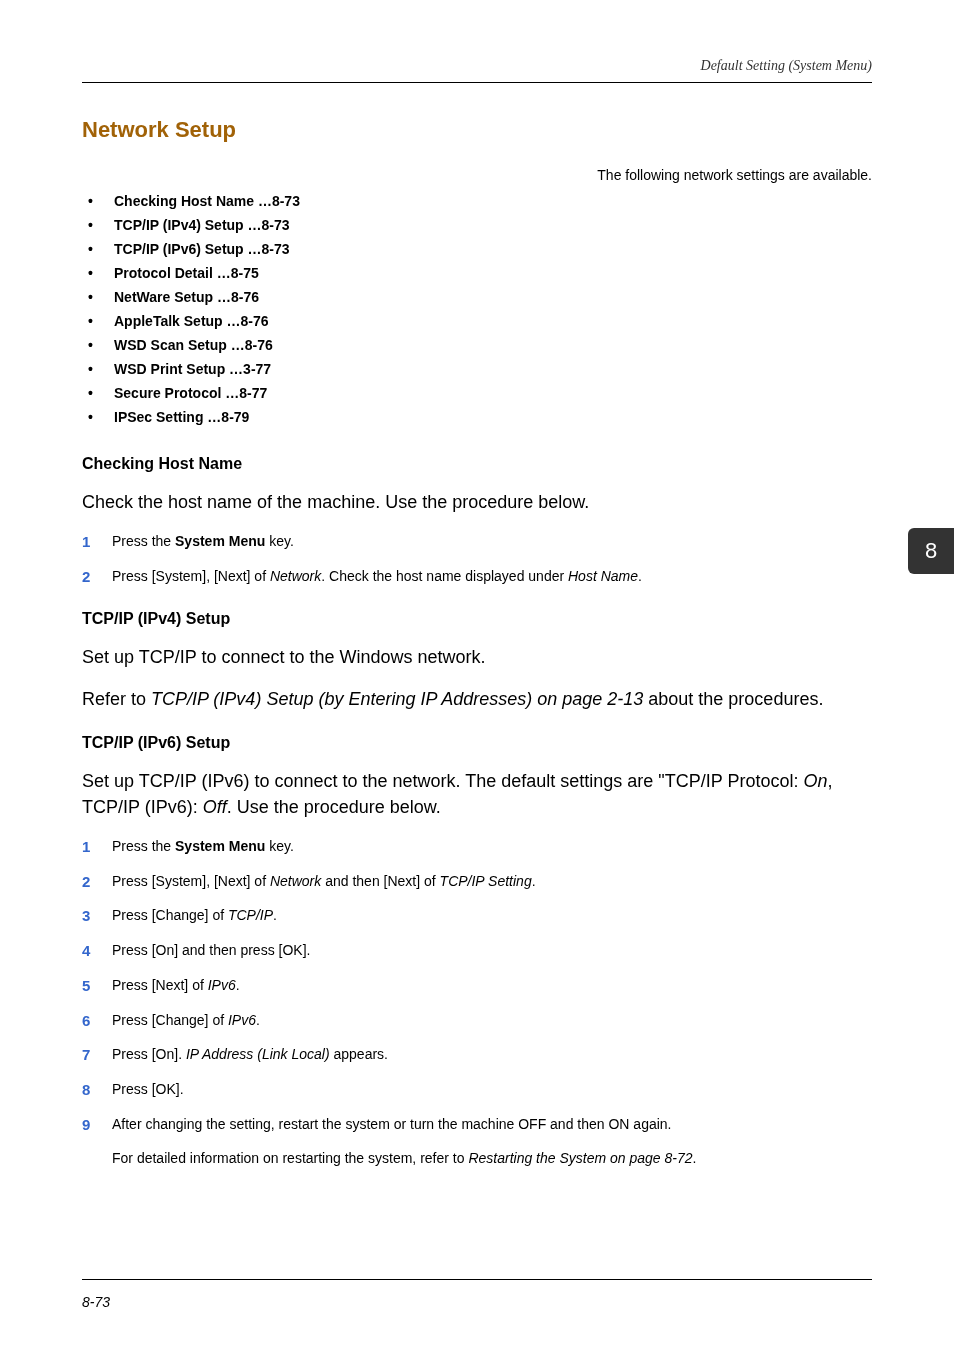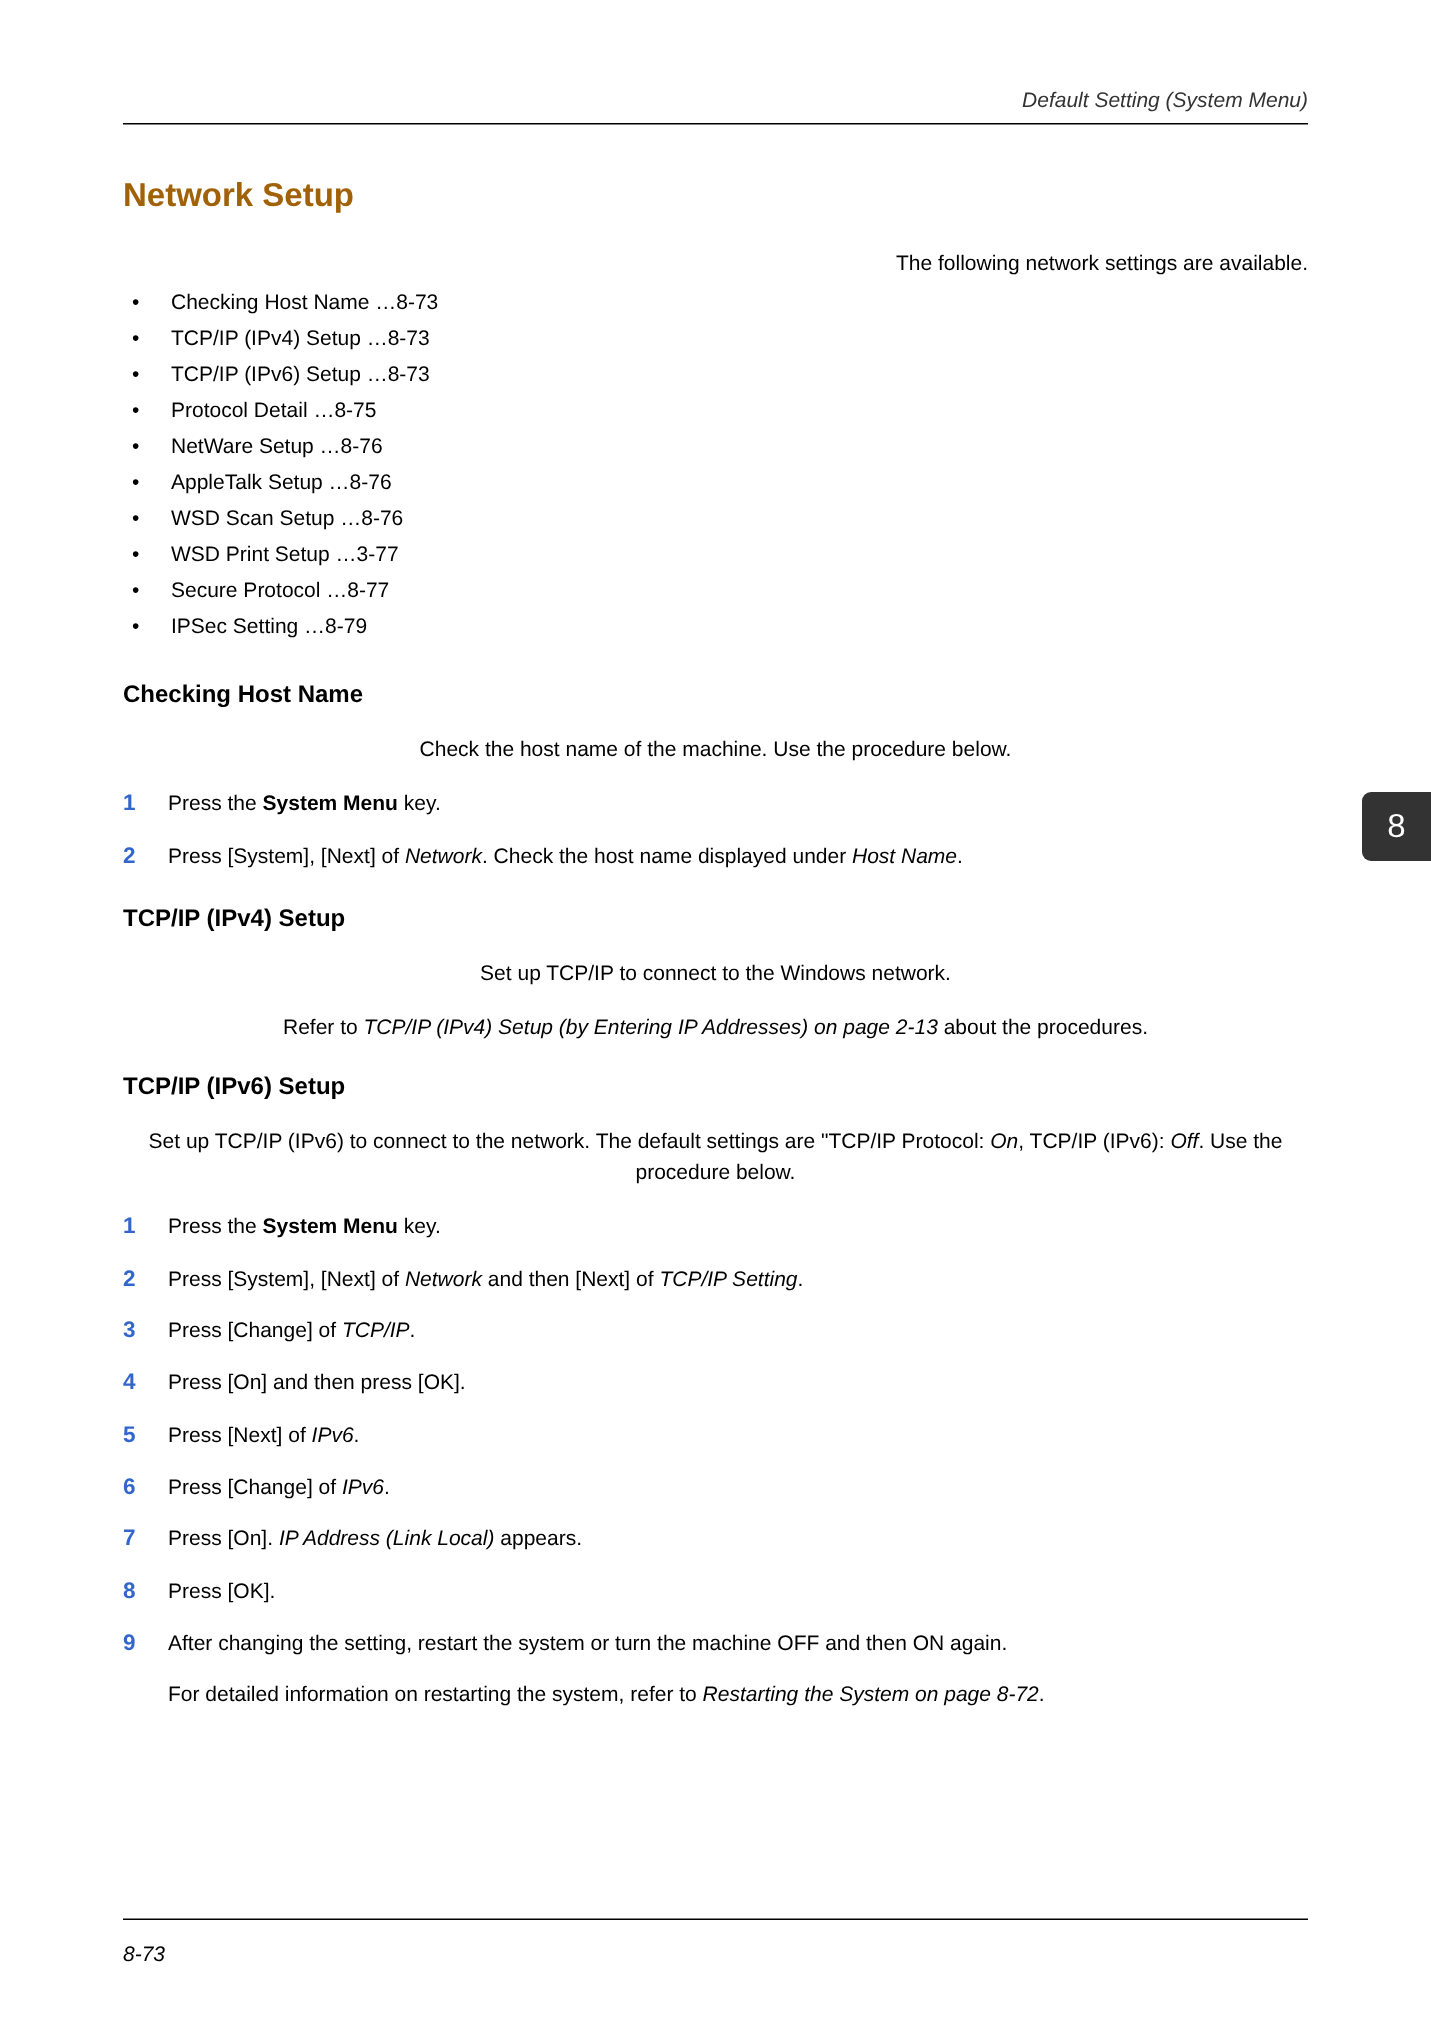--- a/index.html
+++ b/index.html
@@ -17,40 +17,42 @@
     }
     .page {
       padding: 58px 82px 40px 82px;
     }
     .breadcrumb {
       text-align: right;
       font-style: italic;
       font-size: 14px;
       color: #333333;
       padding-bottom: 8px;
+      font-family: Liberation Serif, serif;
     }
     .hr-top {
       border: none;
       border-top: 1px solid #000000;
       margin-bottom: 34px;
     }
     .h1 {
       color: #a16207;
       font-size: 22px;
       font-weight: bold;
       margin-bottom: 24px;
     }
     .intro {
       font-size: 14px;
       margin-bottom: 6px;
       text-align: right;
     }
     .bullet-list {
       list-style: none;
       margin-bottom: 26px;
+      font-weight: bold;
     }
     .bullet-list li {
       font-size: 14px;
       padding: 4px 0;
       display: flex;
       align-items: center;
     }
     .bullet-list li::before {
       content: "•";
       display: inline-block;
@@ -58,24 +60,23 @@
       text-align: left;
       padding-left: 6px;
     }
     .h2 {
       font-size: 16px;
       font-weight: bold;
       margin-bottom: 16px;
       margin-top: 8px;
     }
     .para {
-      font-size: 14px;
+      font-size: 18px;
       margin-bottom: 16px;
       line-height: 1.45;
-      text-align: center;
     }
     .steps {
       list-style: none;
       counter-reset: step;
     }
     .steps li {
       display: flex;
       font-size: 14px;
       margin-bottom: 13px;
       line-height: 1.45;

